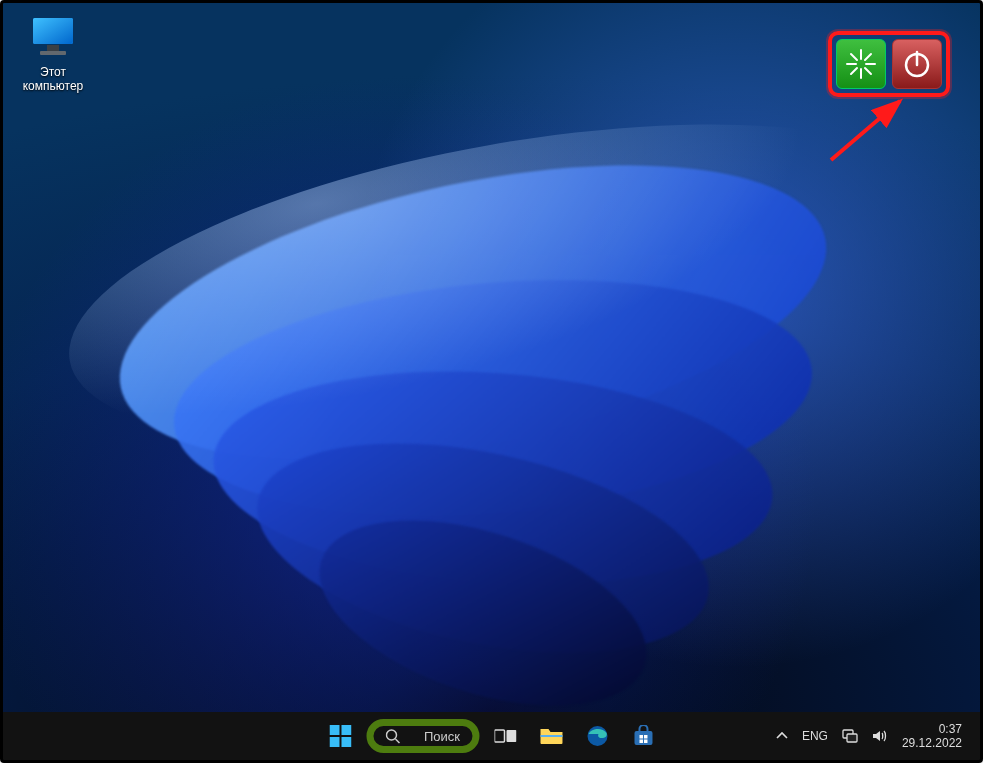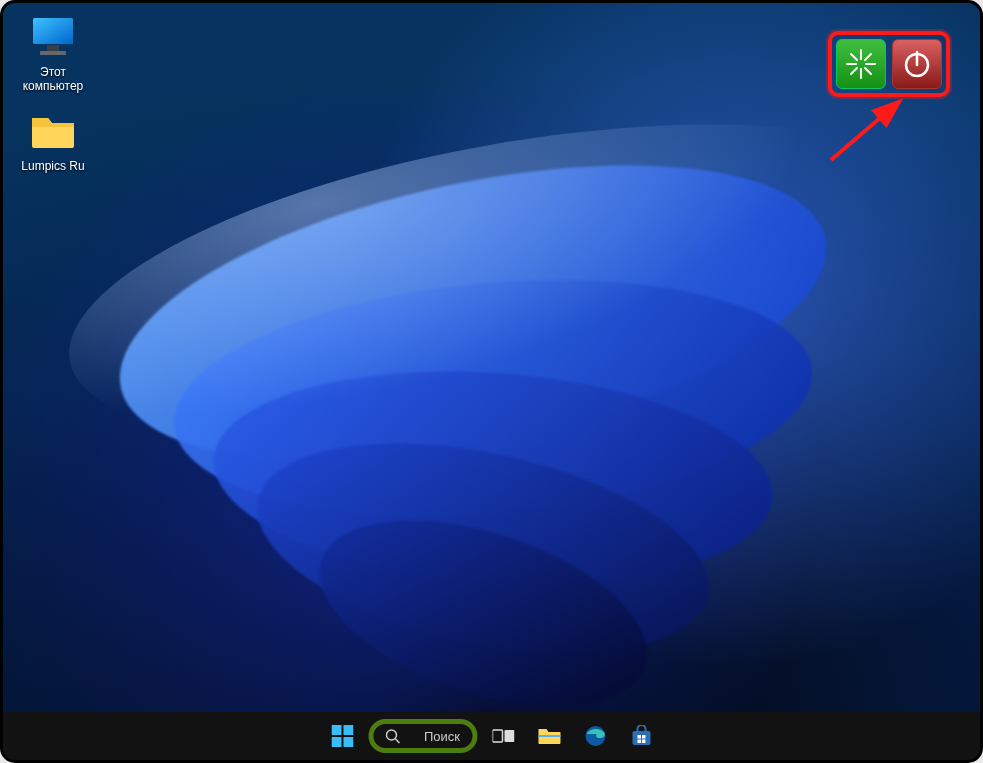--- a/index.html
+++ b/index.html
@@ -1,17 +1,17 @@
 <!DOCTYPE html>
 <html><head>
 <meta charset="utf-8">
 <style>
   * { margin:0; padding:0; box-sizing:border-box; font-family: "Segoe UI", Arial, sans-serif; }
   body { background:#e9e9e9; width:983px; height:763px; overflow:hidden; }
-  .frame { position:relative; width:983px; height:763px; border:3px solid #000; border-radius:15px; overflow:hidden; background:#000; }
+  .frame { position:relative; width:983px; height:763px; border:3px solid #000; border-radius:4px; overflow:hidden; background:#000; }
 
   
   .desktop {
     position:absolute; inset:0; bottom:48px;
     background:
       radial-gradient(circle at 75% 40%, rgba(70,120,255,0.55), rgba(10,20,60,0) 45%),
       radial-gradient(circle at 40% 70%, rgba(20,40,160,0.75), rgba(5,10,30,0) 55%),
       radial-gradient(ellipse 120% 90% at 50% 100%, #000 0%, #000a1a 10%, #041029 25%, #04193f 45%, #052552 65%, #06335f 100%);
   }
   
@@ -36,21 +36,21 @@
   .annot { position:absolute; top:28px; right:30px; display:flex; gap:6px; padding:4px; border:4px solid #ff1a1a; border-radius:10px; box-shadow:0 0 0 2px rgba(255,30,30,.3); }
   .annot .btn { width:50px; height:50px; border-radius:6px; display:flex; align-items:center; justify-content:center; }
   .btn-green { background:linear-gradient(#3fbf3f,#159015); border:1px solid #0c6; }
   .btn-red { background:linear-gradient(#d86060,#8a1a1a); border:1px solid #a33; }
   .arrow { position:absolute; top:92px; right:64px; }
 
   
   .taskbar { position:absolute; left:0; right:0; bottom:0; height:48px; background:rgba(20,20,20,.92); display:flex; align-items:center; }
   .tb-center { position:absolute; left:50%; transform:translateX(-50%); display:flex; align-items:center; gap:6px; }
   .tb-item { width:40px; height:40px; border-radius:6px; display:flex; align-items:center; justify-content:center; cursor:pointer; }
-  .search { display:flex; align-items:center; gap:24px; height:34px; padding:0 12px; border-radius:17px; border:5px solid #4d7c0f; color:#ccc; font-size:13px; cursor:pointer; }
+  .search { display:flex; align-items:center; gap:24px; height:34px; padding:0 12px; border-radius:17px; border:7px solid #4d7c0f; color:#ccc; font-size:13px; cursor:pointer; }
 
   .tray { margin-left:auto; display:flex; align-items:center; gap:14px; padding-right:18px; color:#ddd; font-size:12px; }
   .tray .ico { cursor:pointer; display:flex; align-items:center; }
   .clock { text-align:right; line-height:14px; cursor:pointer; }
 
   svg { display:block; }
 </style>
 </head>
 <body>
 
@@ -82,29 +82,20 @@
                 <stop offset="1" stop-color="#0066cc"></stop>
               </linearGradient>
             </defs>
         </svg>
       </div>
       <div class="lbl" style="white-space: pre-line;">Этот
 компьютер</div>
     </div>
 
 
-    <div class="dicon">
-      <div class="ic">
-        <svg width="46" height="38" viewBox="0 0 46 38">
-          <path d="M2 6h16l4 5h22v23a2 2 0 0 1-2 2H4a2 2 0 0 1-2-2z" fill="#ffd65a"></path>
-          <path d="M2 6h16l4 5h22v4H2z" fill="#f7c23c"></path>
-        </svg>
-      </div>
-      <div class="lbl">Lumpics Ru</div>
-    </div>
 
   </div>
 
   <div class="annot">
     <div class="btn btn-green">
       <svg width="34" height="34" viewBox="0 0 34 34">
         <g stroke="#fff" stroke-width="2" stroke-linecap="round">
           <line x1="17" y1="3" x2="17" y2="12"></line>
             <line x1="17" y1="22" x2="17" y2="31"></line>
           <line x1="3" y1="17" x2="12" y2="17"></line>
@@ -178,15 +169,41 @@
           <rect x="2" y="6" width="18" height="14" rx="2" fill="#2a6fb5"></rect>
           <path d="M7 6V4a4 4 0 0 1 8 0v2" fill="none" stroke="#2a6fb5" stroke-width="2"></path>
           <rect x="7" y="10" width="3.5" height="3.5" fill="#fff"></rect>
             <rect x="11.5" y="10" width="3.5" height="3.5" fill="#fff"></rect>
           <rect x="7" y="14.5" width="3.5" height="3.5" fill="#fff"></rect>
             <rect x="11.5" y="14.5" width="3.5" height="3.5" fill="#fff"></rect>
         </svg>
       </div>
     </div>
 
+    <div class="tray">
+      <div class="ico">
+        <svg width="12" height="12" viewBox="0 0 12 12">
+            <path d="M1 8l5-5 5 5" fill="none" stroke="#ddd" stroke-width="1.6"></path>
+          </svg>
+      </div>
+      <div class="ico">
+        <span>ENG</span>
+      </div>
+      <div class="ico">
+        <svg width="16" height="14" viewBox="0 0 16 14">
+          <rect x="1" y="1" width="10" height="8" rx="1" fill="none" stroke="#ddd" stroke-width="1.3"></rect>
+          <rect x="5" y="5" width="10" height="8" rx="1" fill="#222" stroke="#ddd" stroke-width="1.3"></rect>
+        </svg>
+      </div>
+      <div class="ico">
+        <svg width="16" height="14" viewBox="0 0 16 14">
+          <path d="M1 5h3l4-3v10l-4-3H1z" fill="#ddd"></path>
+          <path d="M10 4c1 1 1 5 0 6M12 2c2 2 2 8 0 10" fill="none" stroke="#ddd" stroke-width="1.3"></path>
+        </svg>
+      </div>
+      <div class="clock">
+        <div>0:37</div>
+        <div>29.12.2022</div>
+      </div>
+    </div>
   </div>
 
 </div>
 
 </body></html>

